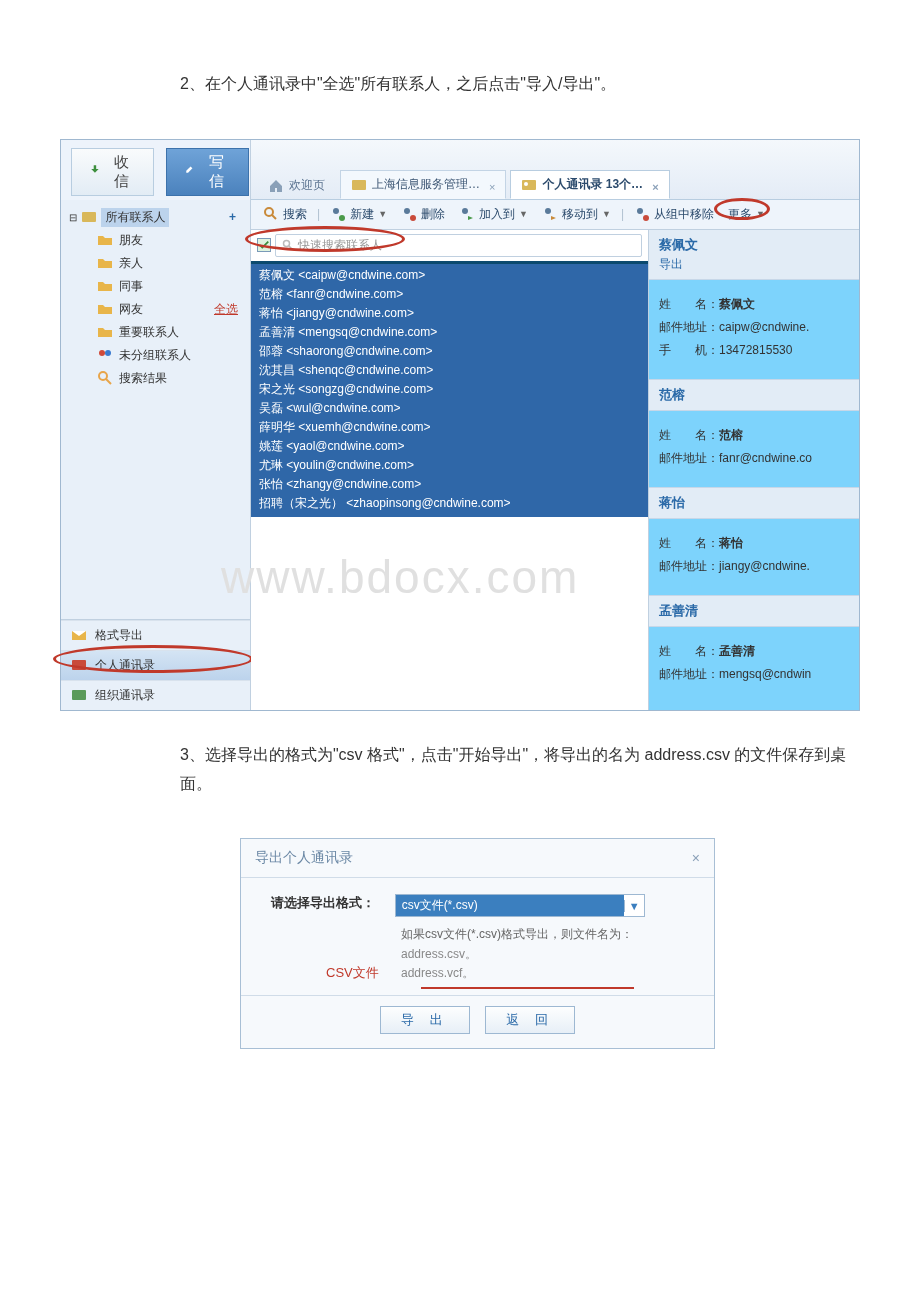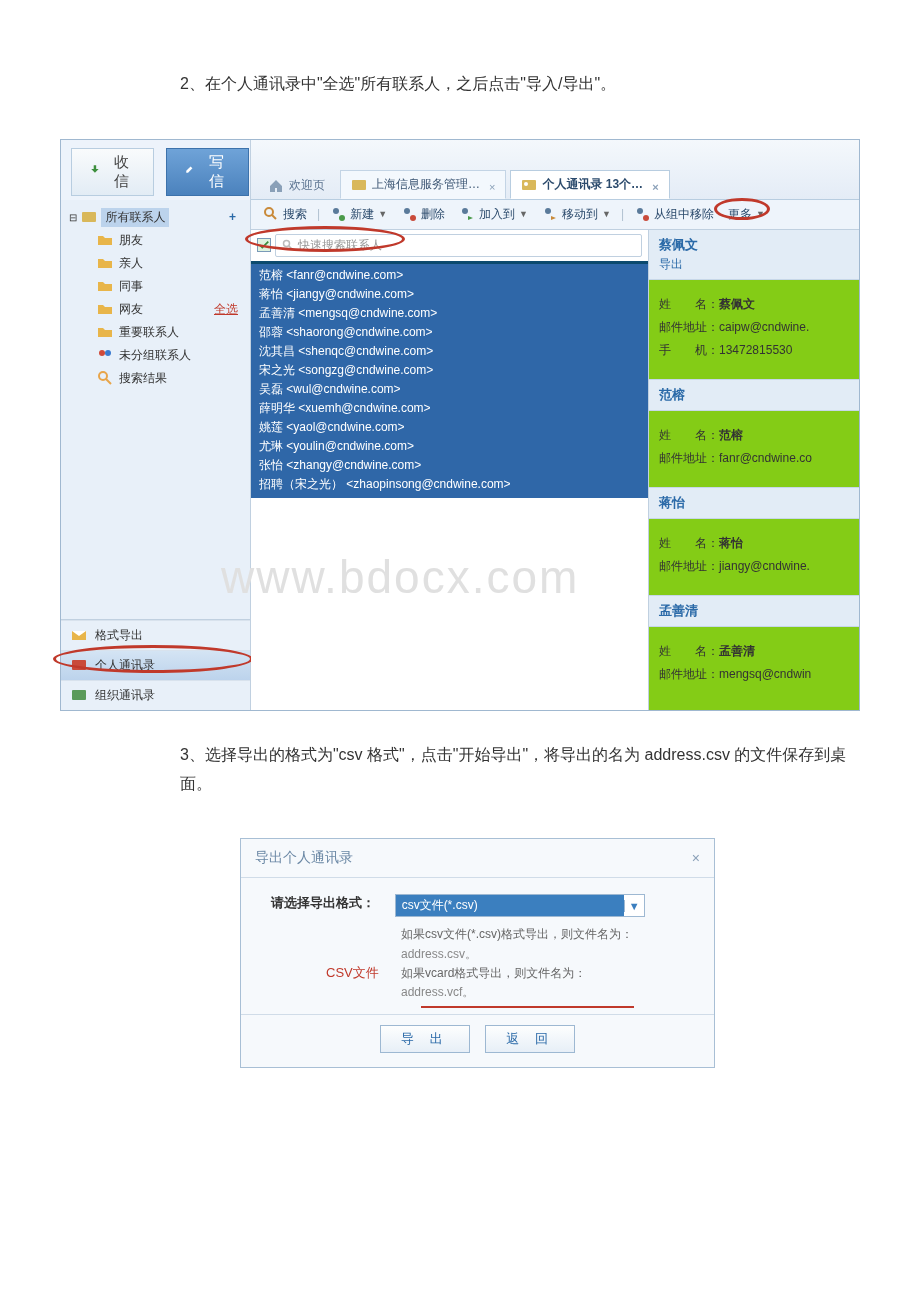--- a/index.html
+++ b/index.html
@@ -44,21 +44,21 @@
     .tsep { color: #b0c0d0; margin: 0 2px; }
 
     .content-row { flex: 1; display: flex; }
     .list-col { flex: 1; background: #fff; border-right: 1px solid #c0d0e0; position: relative; }
     .search-bar { display: flex; align-items: center; gap: 4px; padding: 4px 6px; border-bottom: 3px solid #0c4a6e; }
     .chk { width: 14px; height: 14px; border: 1px solid #7a9ab8; background: #dff3df; display: inline-block; }
     .search-input-wrap { flex: 1; display: flex; align-items: center; border: 1px solid #c0d0e0; border-radius: 2px; padding: 2px 6px; color: #999; font-size: 12px; }
     .contact-list { background: #2f67a8; padding: 2px 6px 4px 6px; }
     .contact-row { color: #fff; font-size: 12px; padding: 1px 2px; white-space: nowrap; }
 
-    .detail-col { width: 210px; background: #84cc16; display: flex; flex-direction: column; }
+    .detail-col { width: 210px; background: #7dd3fc; display: flex; flex-direction: column; }
     .detail-header { background: #e2ecf6; border-bottom: 1px solid #c7d7e8; padding: 6px 10px; }
     .dh-name { color: #2b6aa8; font-weight: bold; font-size: 13px; }
     .dh-sub { color: #2b6aa8; font-size: 12px; margin-top: 2px; }
     .detail-body { padding: 10px 10px 14px 10px; font-size: 12px; color: #333; }
     .detail-body .row { margin: 6px 0; white-space: nowrap; overflow: hidden; }
     .detail-body .val { font-weight: bold; }
     .sect-header { background: #e2ecf6; border-top: 1px solid #c7d7e8; border-bottom: 1px solid #c7d7e8; padding: 6px 10px; color: #2b6aa8; font-weight: bold; font-size: 13px; }
 
     
     .ellipse { position: absolute; border: 3px solid #c0392b; border-radius: 50%; pointer-events: none; }
@@ -333,20 +333,21 @@
                     <svg viewBox="0 0 16 16">
                       <circle cx="6" cy="6" r="4" fill="none" stroke="#bbb" stroke-width="2"></circle>
                       <line x1="9" y1="9" x2="13" y2="13" stroke="#bbb" stroke-width="2"></line>
                     </svg>
                   </span>
                 <span style="margin-left:4px;">快速搜索联系人</span>
               </span>
               <span class="ellipse" style="left:-6px; top:-4px; width:160px; height:26px;"></span>
             </div>
             <div class="contact-list">
+              <div class="contact-row">蔡佩文 &lt;caipw@cndwine.com&gt;</div>
               <div class="contact-row">范榕 &lt;fanr@cndwine.com&gt;</div>
               <div class="contact-row">蒋怡 &lt;jiangy@cndwine.com&gt;</div>
               <div class="contact-row">孟善清 &lt;mengsq@cndwine.com&gt;</div>
               <div class="contact-row">邵蓉 &lt;shaorong@cndwine.com&gt;</div>
               <div class="contact-row">沈其昌 &lt;shenqc@cndwine.com&gt;</div>
               <div class="contact-row">宋之光 &lt;songzg@cndwine.com&gt;</div>
               <div class="contact-row">吴磊 &lt;wul@cndwine.com&gt;</div>
               <div class="contact-row">薛明华 &lt;xuemh@cndwine.com&gt;</div>
               <div class="contact-row">姚莲 &lt;yaol@cndwine.com&gt;</div>
               <div class="contact-row">尤琳 &lt;youlin@cndwine.com&gt;</div>
@@ -395,21 +396,20 @@
     </div>
     <div class="ed-body">
       <span class="ed-label">请选择导出格式：</span>
       <span class="ed-select">
         <span class="sel-txt">csv文件(*.csv)</span>
         <span class="sel-btn">▼</span>
       </span>
       <div class="ed-hint">
         <div>如果csv文件(*.csv)格式导出，则文件名为：</div>
         <div class="fn">address.csv。</div>
-        <div>如果vcard格式导出，则文件名为：</div>
         <div class="fn">address.vcf。</div>
       </div>
       <span class="csv-anno">CSV文件</span>
       <div class="ed-red-line"></div>
     </div>
     <div class="ed-footer">
       <span class="ed-btn">导 出</span>
       <span class="ed-btn">返 回</span>
     </div>
   </div>

